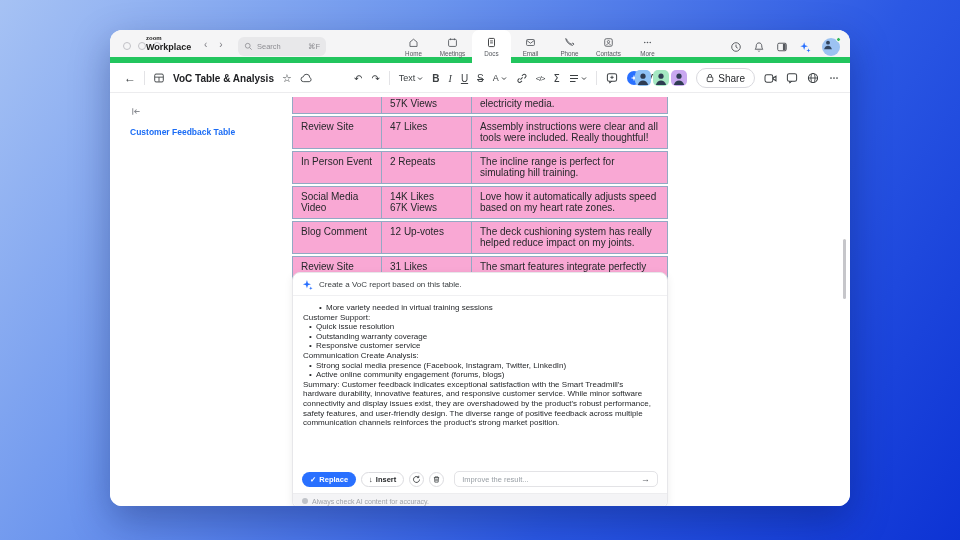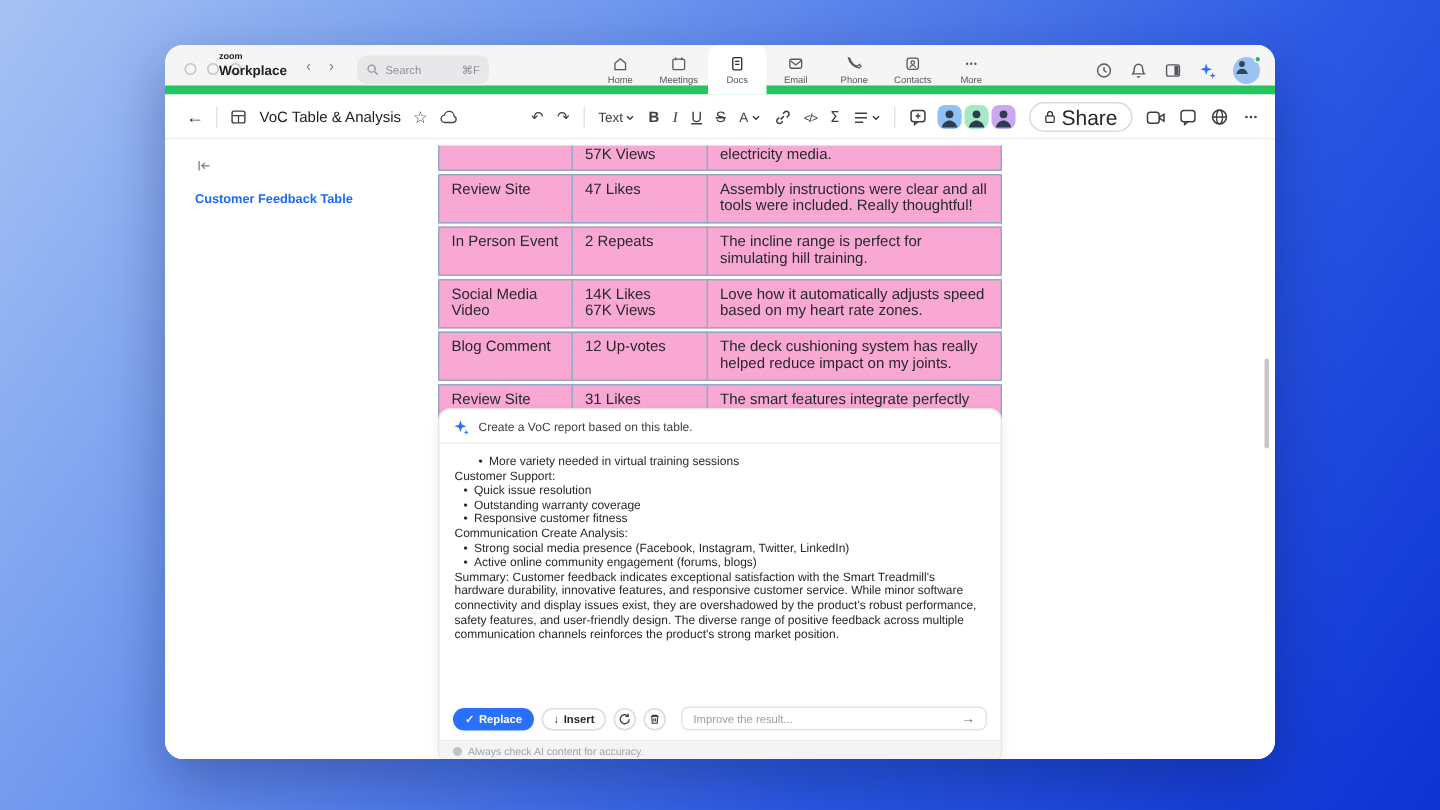--- a/index.html
+++ b/index.html
@@ -30,34 +30,34 @@
   .tb-icons svg { width:12px; height:12px; display:block; }
   .avatar { width:18px; height:18px; border-radius:50%; background:#9cc2f2; position:relative; overflow:visible; }
   .avatar .ph-svg { position:absolute; inset:0; border-radius:50%; overflow:hidden; }
   .avatar .dot { position:absolute; right:-1px; top:-1px; width:5px; height:5px; background:#35b558; border:1px solid #fff; border-radius:50%; }
 
   
   .doctb { position:absolute; left:0; top:33px; right:0; height:30px; background:#fff; border-bottom:1px solid #ececee; }
   .doctb-left { position:absolute; left:14px; top:0; height:30px; display:flex; align-items:center; gap:8px; color:#3c4043; }
   .back { font-size:12px; color:#3c4043; }
   .vdiv { width:1px; height:14px; background:#e3e3e6; }
-  .doctitle { font-size:10px; font-weight:normal; color:#202124; white-space:nowrap; }
+  .doctitle { font-size:10px; font-weight:bold; color:#202124; white-space:nowrap; }
   .doctb svg { display:block; }
   .fmtbar { position:absolute; left:244px; top:0; height:30px; display:flex; align-items:center; gap:9px; color:#3c4043; }
   .fmt { font-size:10px; color:#3c4043; display:flex; align-items:center; gap:2px; }
   .fmt.b { font-weight:bold; }
   .fmt.i { font-style:italic; font-family:"Liberation Serif", serif; }
   .fmt.u { text-decoration:underline; }
   .fmt.s { text-decoration:line-through; }
   .aibtn { width:14px; height:14px; border-radius:50%; background:#2970ff; display:flex; align-items:center; justify-content:center; }
   .doctb-right { position:absolute; right:10px; top:0; height:30px; display:flex; align-items:center; gap:9px; color:#3c4043; }
   .collab { display:flex; }
   .collab .cav { width:16px; height:16px; border-radius:5px; overflow:hidden; margin-left:2px; }
   .cav.c1 { background:#8ec1f5; } .cav.c2 { background:#a5e8c2; } .cav.c3 { background:#c9a8f0; }
-  .sharebtn { height:20px; border:1px solid #d9d9de; border-radius:10px; display:flex; align-items:center; gap:4px; padding:0 9px; font-size:14px; color:#26282b; background:#fff; }
+  .sharebtn { height:20px; border:1px solid #d9d9de; border-radius:10px; display:flex; align-items:center; gap:4px; padding:0 9px; font-size:10px; color:#26282b; background:#fff; }
 
   
   .main { position:absolute; left:0; top:63px; right:0; bottom:0; background:#fff; }
   .outline { position:absolute; left:0; top:0; width:170px; bottom:0; padding:10px 0 0 20px; }
   .outline .collapse { color:#8a8d92; margin-bottom:6px; }
   .outline-link { font-size:8.5px; color:#1a6cf5; font-weight:bold; cursor:pointer; white-space:nowrap; }
 
   .page { position:absolute; left:182px; top:2px; width:376px; }
 
   
@@ -373,21 +373,21 @@
             <path d="M5.4 1.2l1.1 3.3 3.3 1.1-3.3 1.1-1.1 3.3-1.1-3.3L1 5.6l3.3-1.1z" fill="#2970ff"></path>
             <path d="M9.6 8.2l.5 1.4 1.4.5-1.4.5-.5 1.4-.5-1.4-1.4-.5 1.4-.5z" fill="#2970ff"></path>
           </svg>
         <span class="prompt">Create a VoC report based on this table.</span>
       </div>
       <div class="ai-body">
           <div class="ai-line bullet-deep">More variety needed in virtual training sessions</div>
           <div class="ai-line text">Customer Support:</div>
           <div class="ai-line bullet">Quick issue resolution</div>
           <div class="ai-line bullet">Outstanding warranty coverage</div>
-          <div class="ai-line bullet">Responsive customer fitness</div>
+          <div class="ai-line bullet">Responsive customer service</div>
           <div class="ai-line text">Communication Create Analysis:</div>
           <div class="ai-line bullet">Strong social media presence (Facebook, Instagram, Twitter, LinkedIn)</div>
           <div class="ai-line bullet">Active online community engagement (forums, blogs)</div>
           <div class="ai-line text">Summary: Customer feedback indicates exceptional satisfaction with the Smart Treadmill's hardware durability, innovative features, and responsive customer service. While minor software connectivity and display issues exist, they are overshadowed by the product's robust performance, safety features, and user-friendly design. The diverse range of positive feedback across multiple communication channels reinforces the product's strong market position.</div>
         </div>
       <div class="ai-actions">
         <button class="btn-replace">
             <span>✓</span>
             <span>Replace</span>
           </button>

